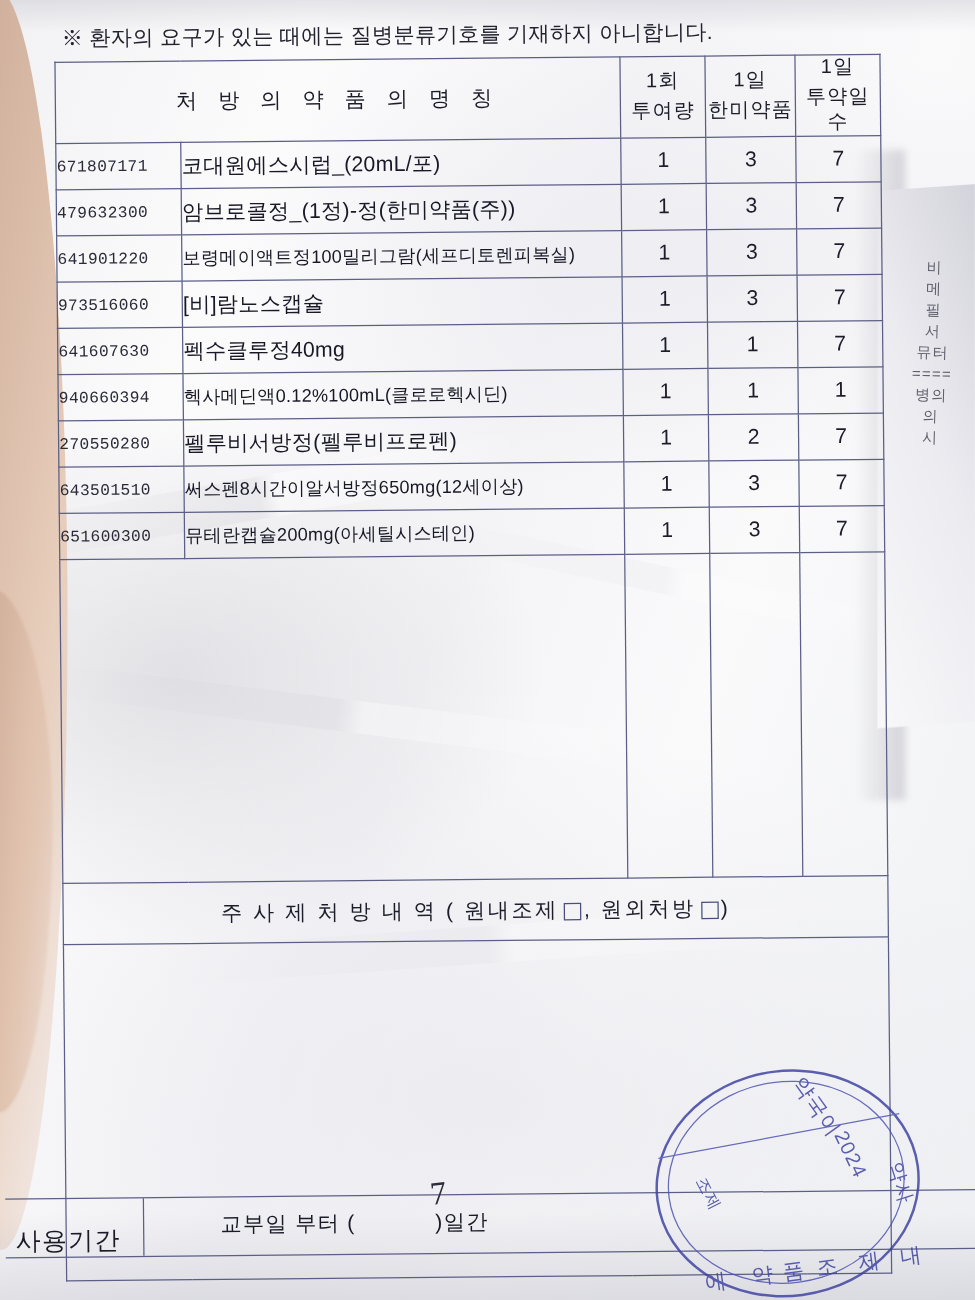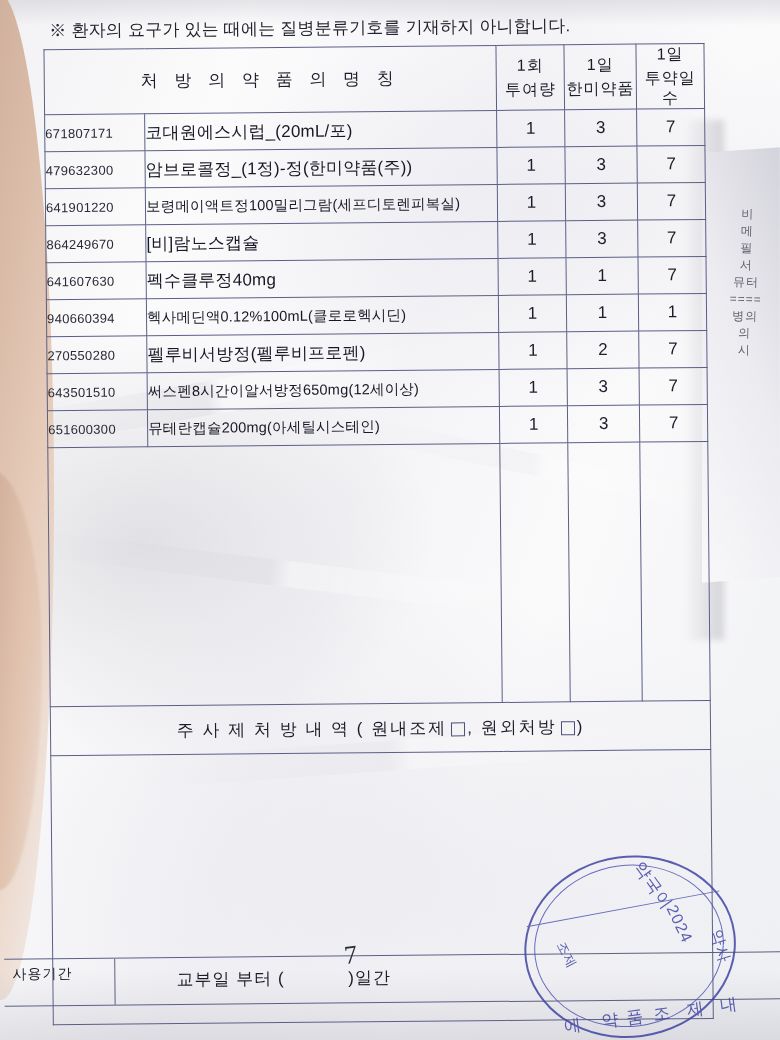--- a/index.html
+++ b/index.html
@@ -155,21 +155,21 @@
   .head-main .two { display: block; font-size: 16px; letter-spacing: 1px; }
   .head-main .two span { display: block; }
   .head-main .two span:first-child { margin-bottom: 4px; }
 
   td.code {
     font-size: 13px;
     color: #2a2a38;
     padding-left: 6px;
     letter-spacing: .3px;
     width: 100px;
-    font-family: Liberation Sans, sans-serif;
+    font-family: Liberation Mono, monospace;
   }
   td.name {
     font-size: 17px;
     color: #181826;
     padding-left: 14px;
     letter-spacing: .2px;
     white-space: nowrap;
   }
   td.name.small { font-size: 14.5px; }
   td.num {
@@ -203,22 +203,22 @@
     left: 0;
     top: 955px;
     width: 780px;
     height: 46px;
     border-top: 1px solid #5b5f86;
     border-bottom: 1px solid #5b5f86;
   }
   .footer-row .cell-label {
     position: absolute;
     left: 8px;
-    top: 6px;
-    font-size: 14px;
+    top: 20px;
+    font-size: 20px;
     letter-spacing: 1px;
   }
   .footer-row .vline {
     position: absolute;
     left: 110px;
     top: 0;
     width: 1px;
     height: 46px;
     background: #5b5f86;
   }
@@ -365,21 +365,21 @@
         <td class="num">7</td>
       </tr>
       <tr class="drow">
         <td class="code">641901220</td>
         <td class="name small">보령메이액트정100밀리그람(세프디토렌피복실)</td>
         <td class="num">1</td>
         <td class="num">3</td>
         <td class="num">7</td>
       </tr>
       <tr class="drow">
-        <td class="code">864249670</td>
+        <td class="code">973516060</td>
         <td class="name">[비]람노스캡슐</td>
         <td class="num">1</td>
         <td class="num">3</td>
         <td class="num">7</td>
       </tr>
       <tr class="drow">
         <td class="code">641607630</td>
         <td class="name">펙수클루정40mg</td>
         <td class="num">1</td>
         <td class="num">1</td>

